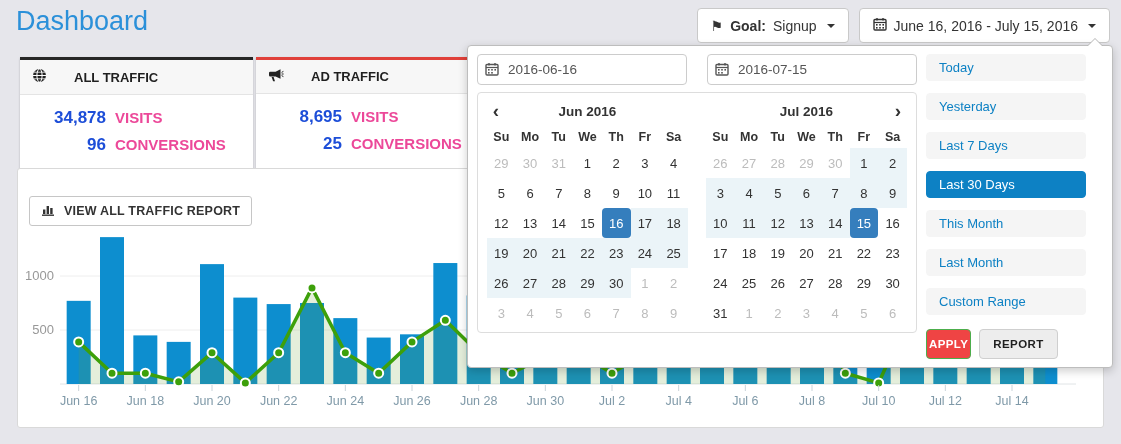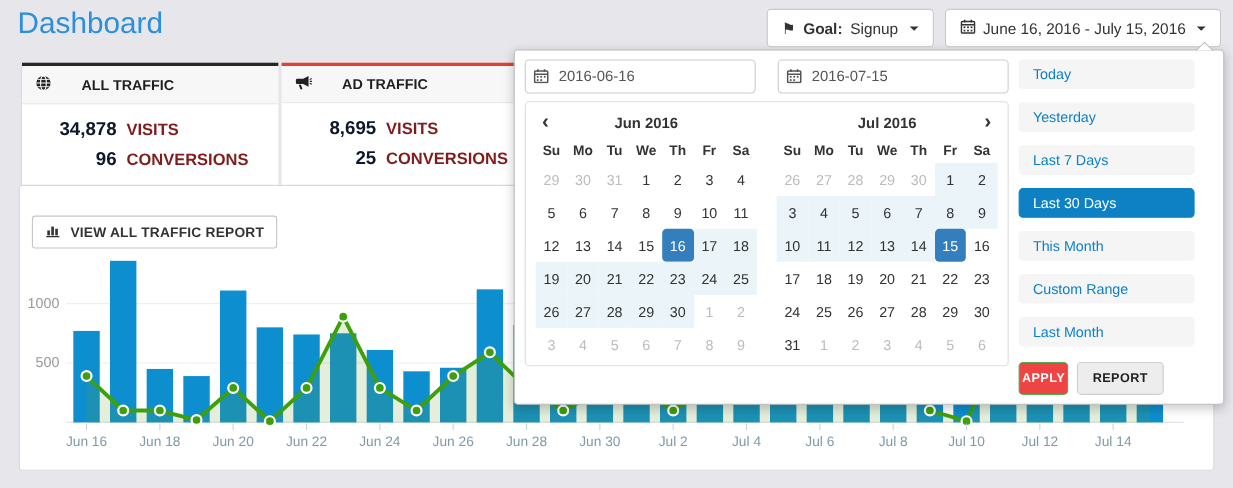--- a/index.html
+++ b/index.html
@@ -17,22 +17,22 @@
            border-top:4px solid #333; margin-left:3px; }
   .flag-glyph { font-size:14px; line-height:1; }
 
   
   .card { position:absolute; top:57px; background:#fff; box-shadow:0 1px 2px rgba(0,0,0,.22); }
   .card-accent { height:3px; }
   .card-header { display:flex; align-items:center; gap:27px; padding:8px 12px; background:#f7f7f7;
                  border-bottom:1px solid #e4e4e4; font-weight:bold; font-size:13px; color:#1f1f1f; }
   .card-body { padding:13px 14px 12px; background:#fff; }
   .stat-row { display:flex; align-items:baseline; margin-bottom:7px; }
-  .stat-value { width:72px; text-align:right; font-weight:bold; font-size:17px; color:#0f172a; }
-  .stat-label { margin-left:9px; font-size:15px; font-weight:bold; color:#7f1d1d; }
+  .stat-value { width:72px; text-align:right; font-weight:bold; font-size:17px; color:#1d4ed8; }
+  .stat-label { margin-left:9px; font-size:15px; font-weight:bold; color:#ec4899; }
 
   
   .chart-panel { position:absolute; left:17px; top:168px; width:1087px; height:260px;
                  background:#fff; border:1px solid #d9d9d9; border-radius:3px; }
   .report-btn { position:absolute; left:11px; top:27px; display:inline-flex; align-items:center; gap:8px;
                 padding:6px 11px; background:#fff; border:1px solid #c6c6c6; border-radius:3px;
                 font-size:12.5px; font-weight:bold; color:#333; letter-spacing:.2px; cursor:pointer; font-family:inherit;text-align:right; }
   #chart-svg { position:absolute; left:0; top:0; }
 
   
@@ -468,22 +468,22 @@
             </table>
           </div>
         </div>
     </div>
     <div class="drp-right" id="ranges-col">
         <button class="range-btn">Today</button>
         <button class="range-btn">Yesterday</button>
         <button class="range-btn">Last 7 Days</button>
         <button class="range-btn active">Last 30 Days</button>
         <button class="range-btn">This Month</button>
+        <button class="range-btn">Last Month</button>
         <button class="range-btn">Custom Range</button>
-        <button class="range-btn">Last Month</button>
         <div class="drp-actions">
           <button class="apply-btn">APPLY</button>
           <button class="cancel-btn">REPORT</button>
         </div>
       </div>
   </div>
 
 </div>
 
 </body></html>

